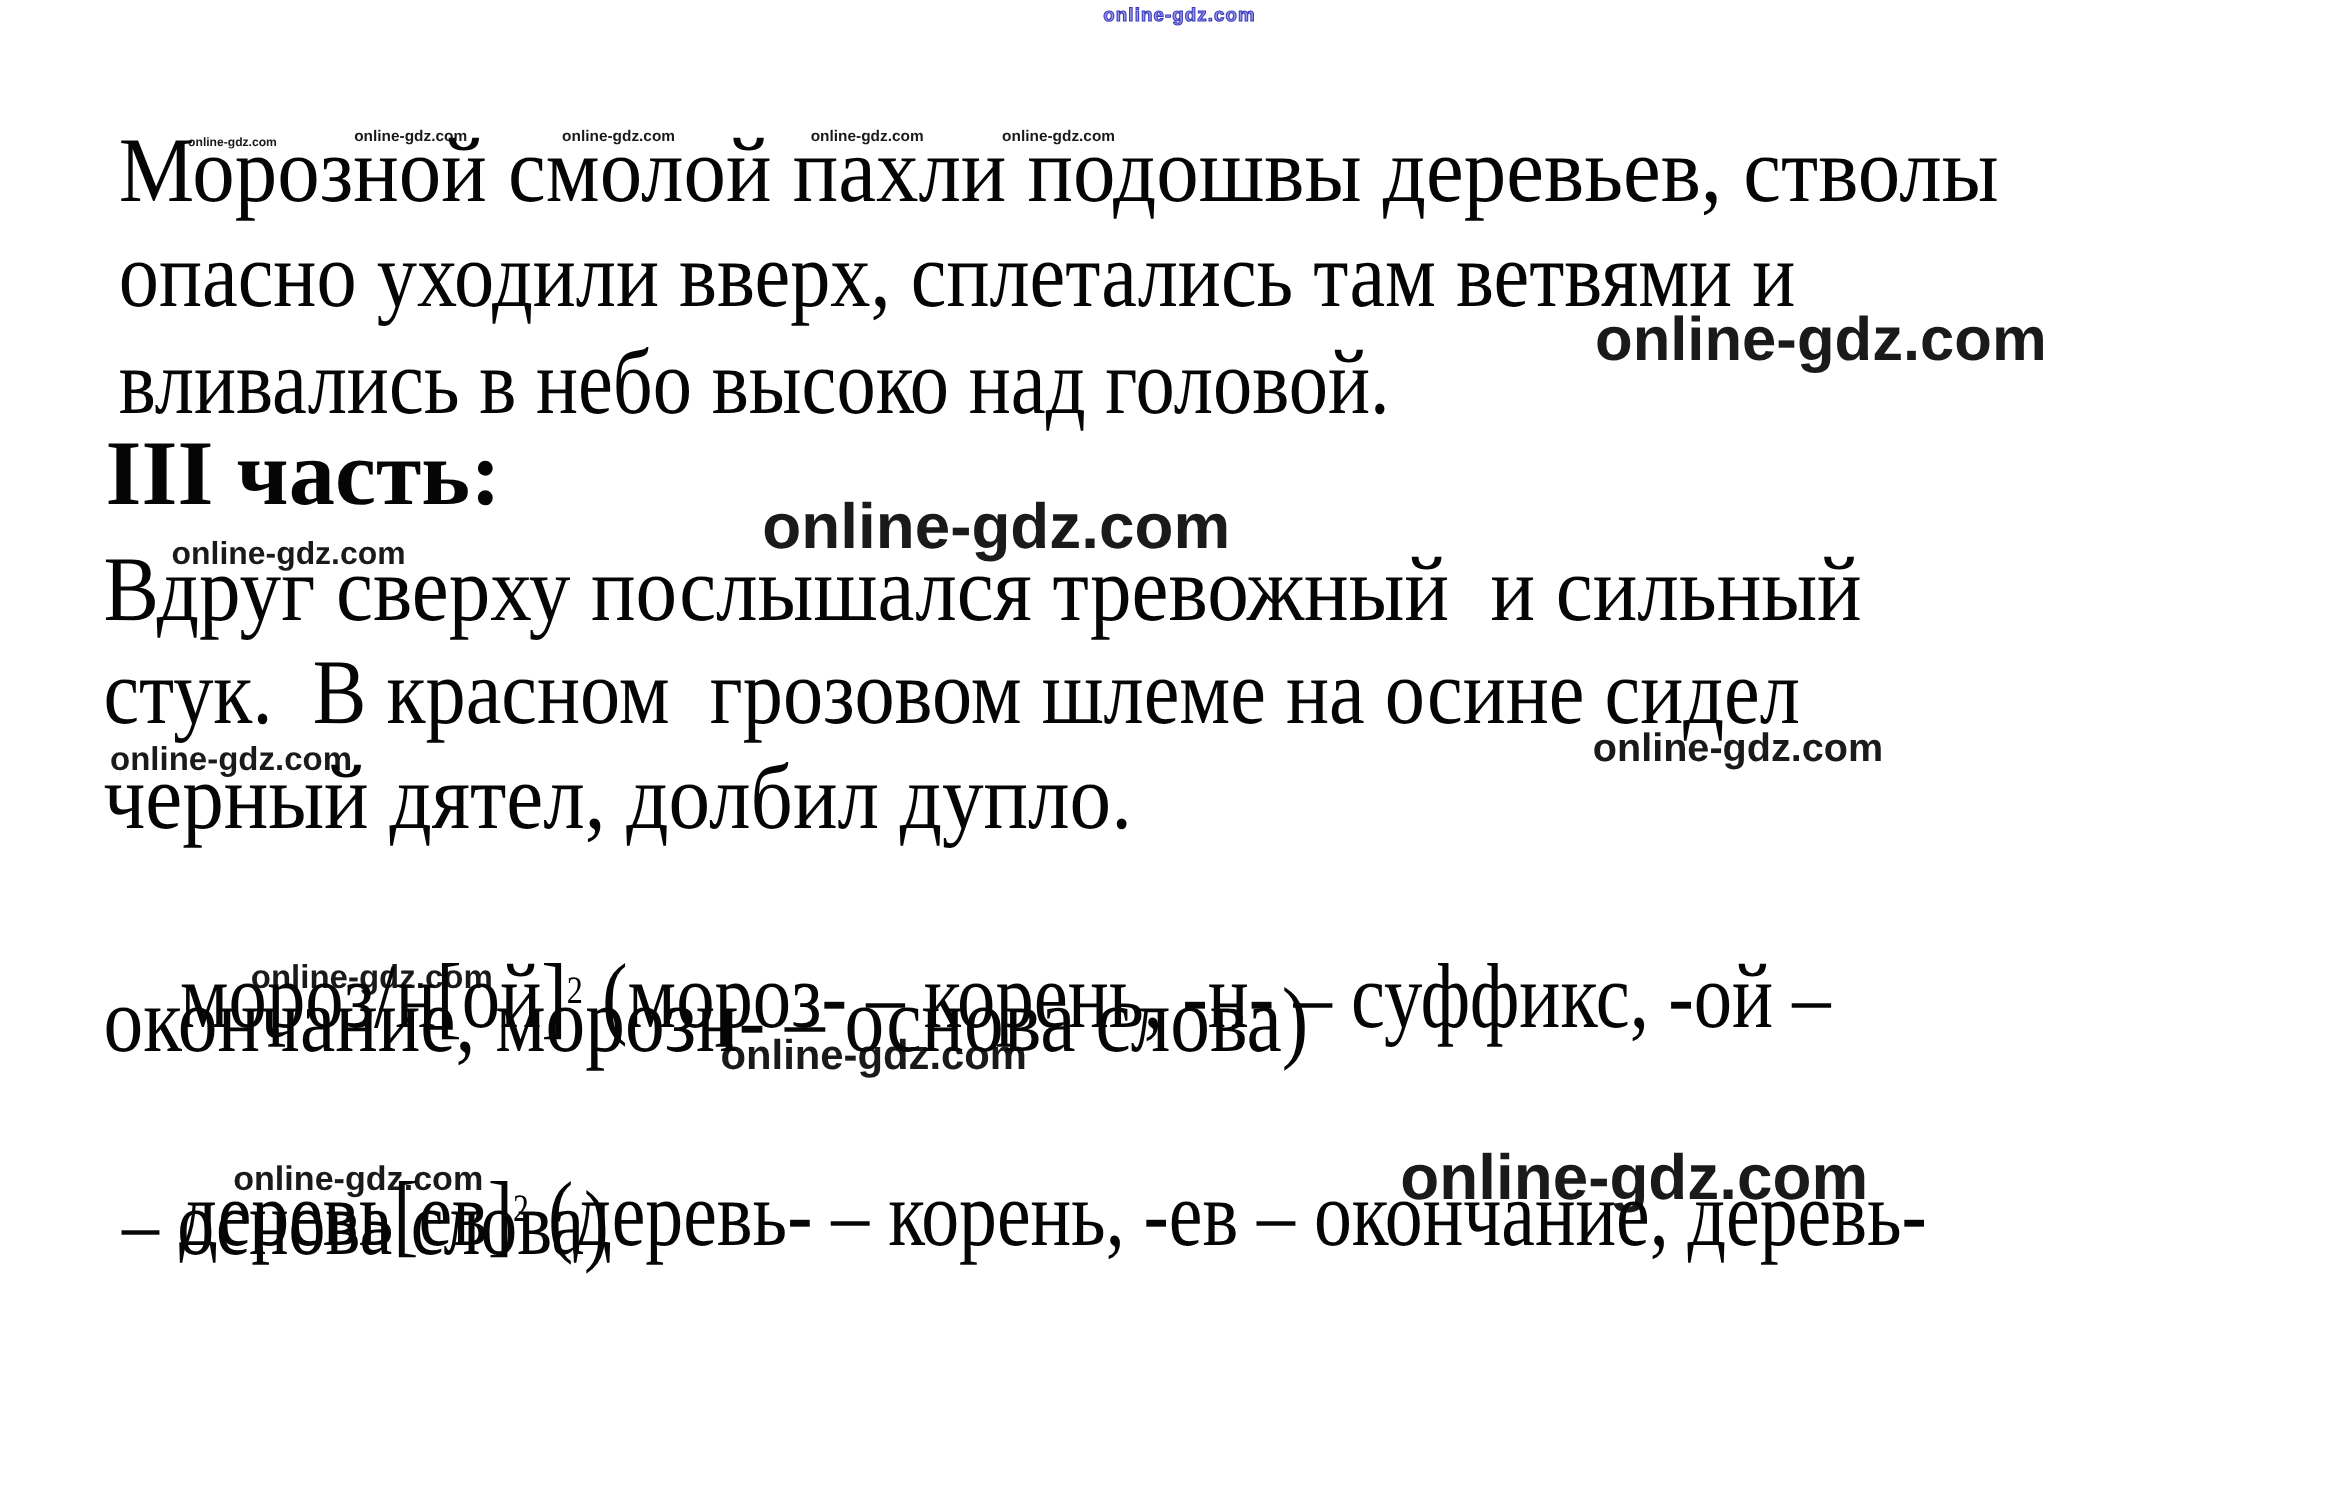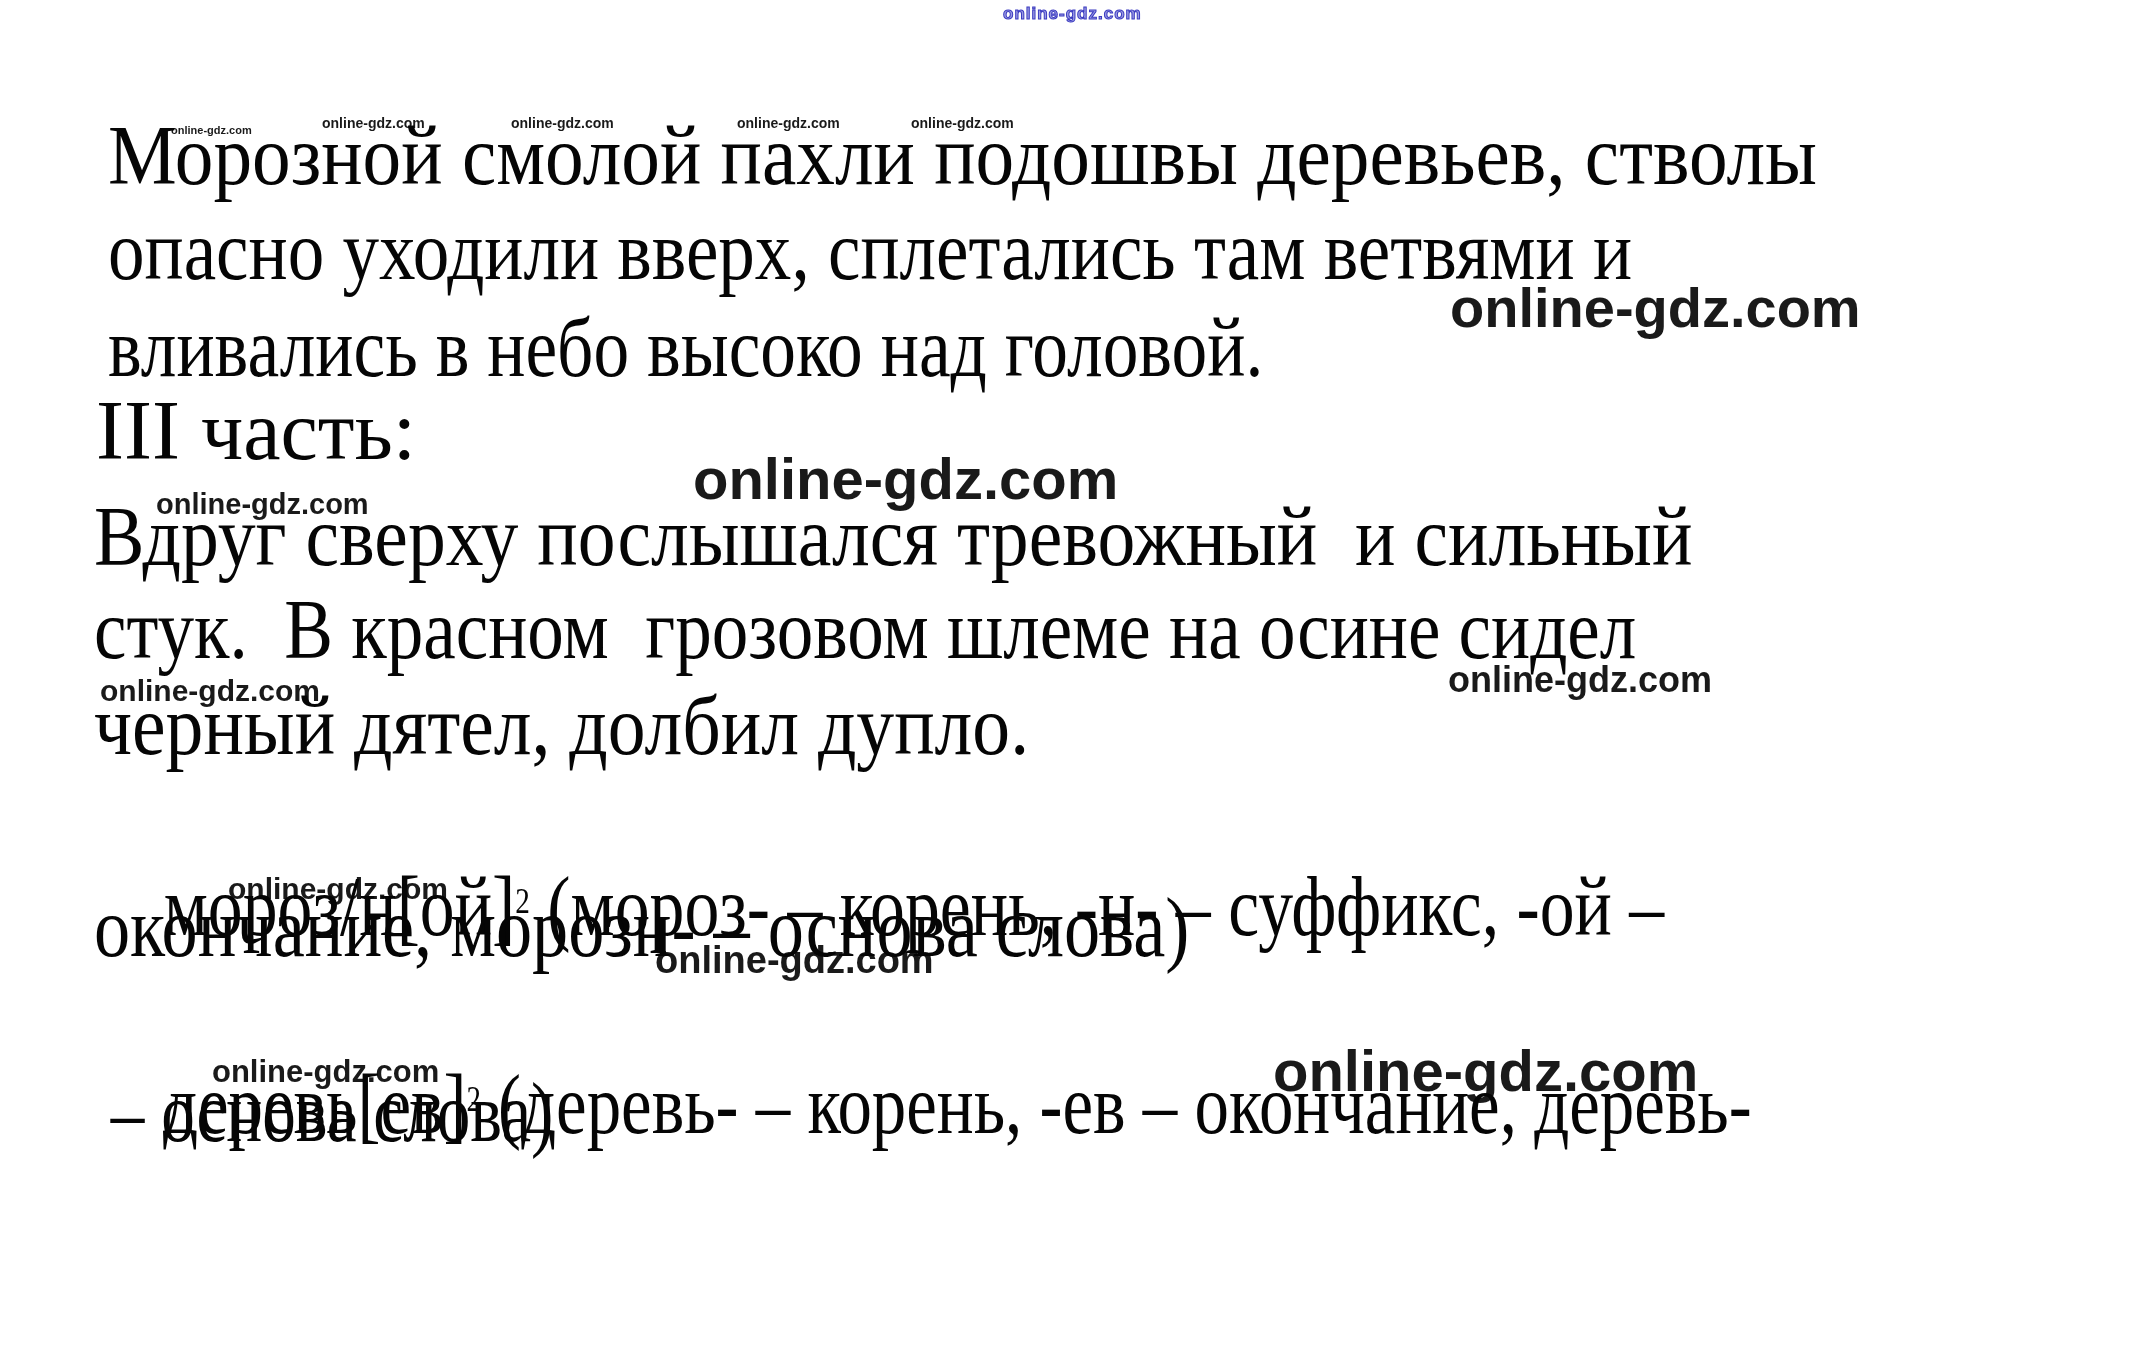--- a/index.html
+++ b/index.html
@@ -20,21 +20,21 @@
     position: absolute;
     font-family: "Liberation Serif", serif;
     font-size: 84px;
     line-height: 1;
     color: #050505;
     white-space: pre;
     transform: scaleX(0.85);
     transform-origin: 0 0;
     letter-spacing: 0;
   }
-  .line.bold { font-weight: normal; text-align: center; }
+  .line.bold { font-weight: bold; text-align: center; }
   .sup {
     font-size: 42%;
     position: relative;
     top: -0.62em;
   }
   
   .wm {
     position: absolute;
     font-family: "Liberation Sans", sans-serif;
     font-weight: bold;

